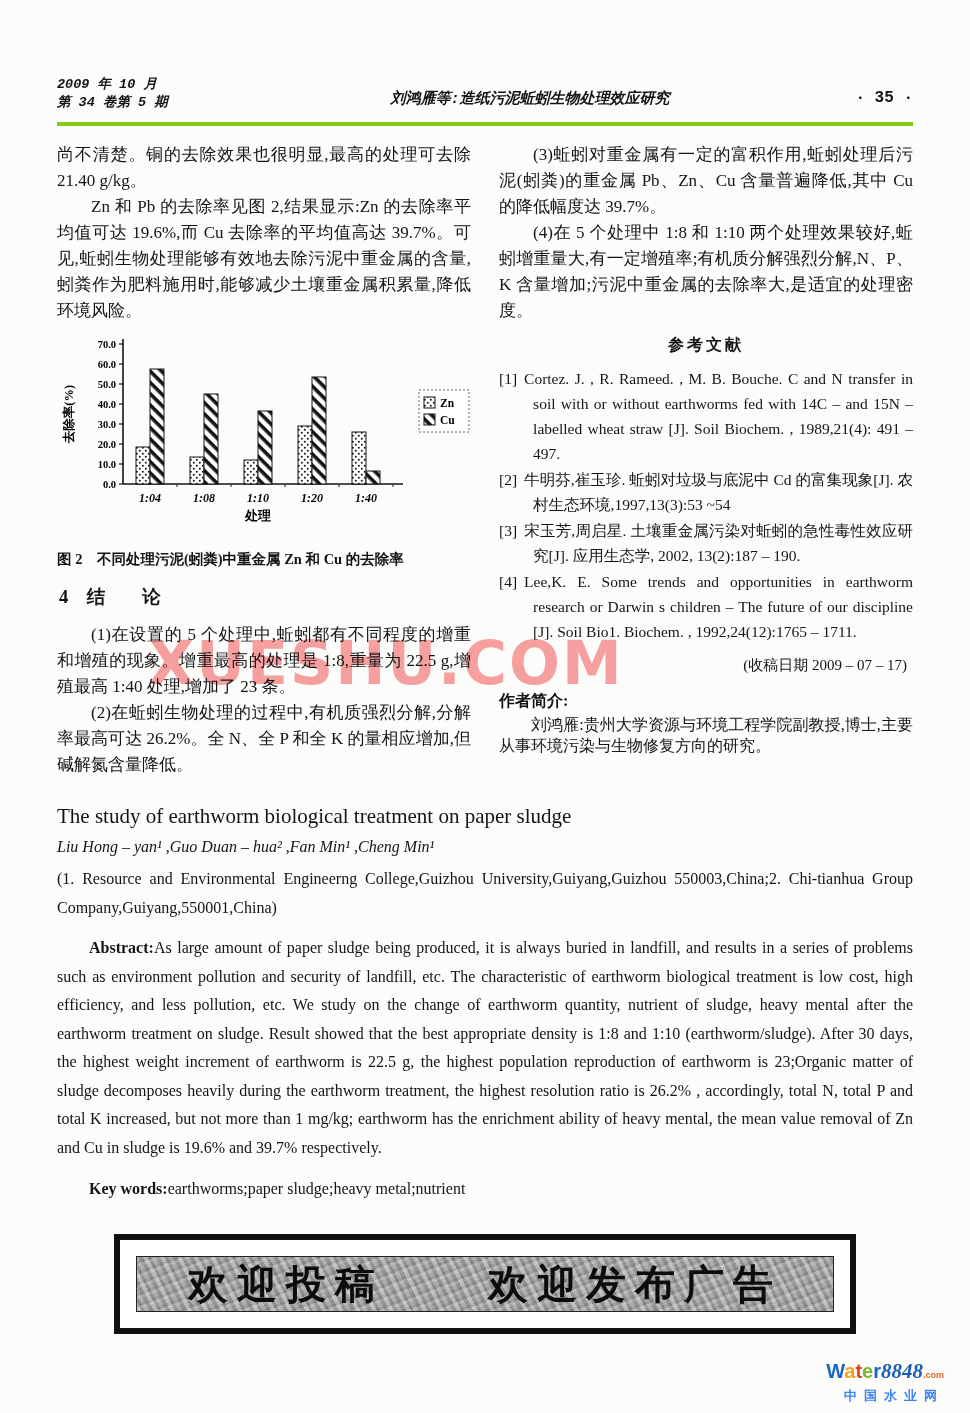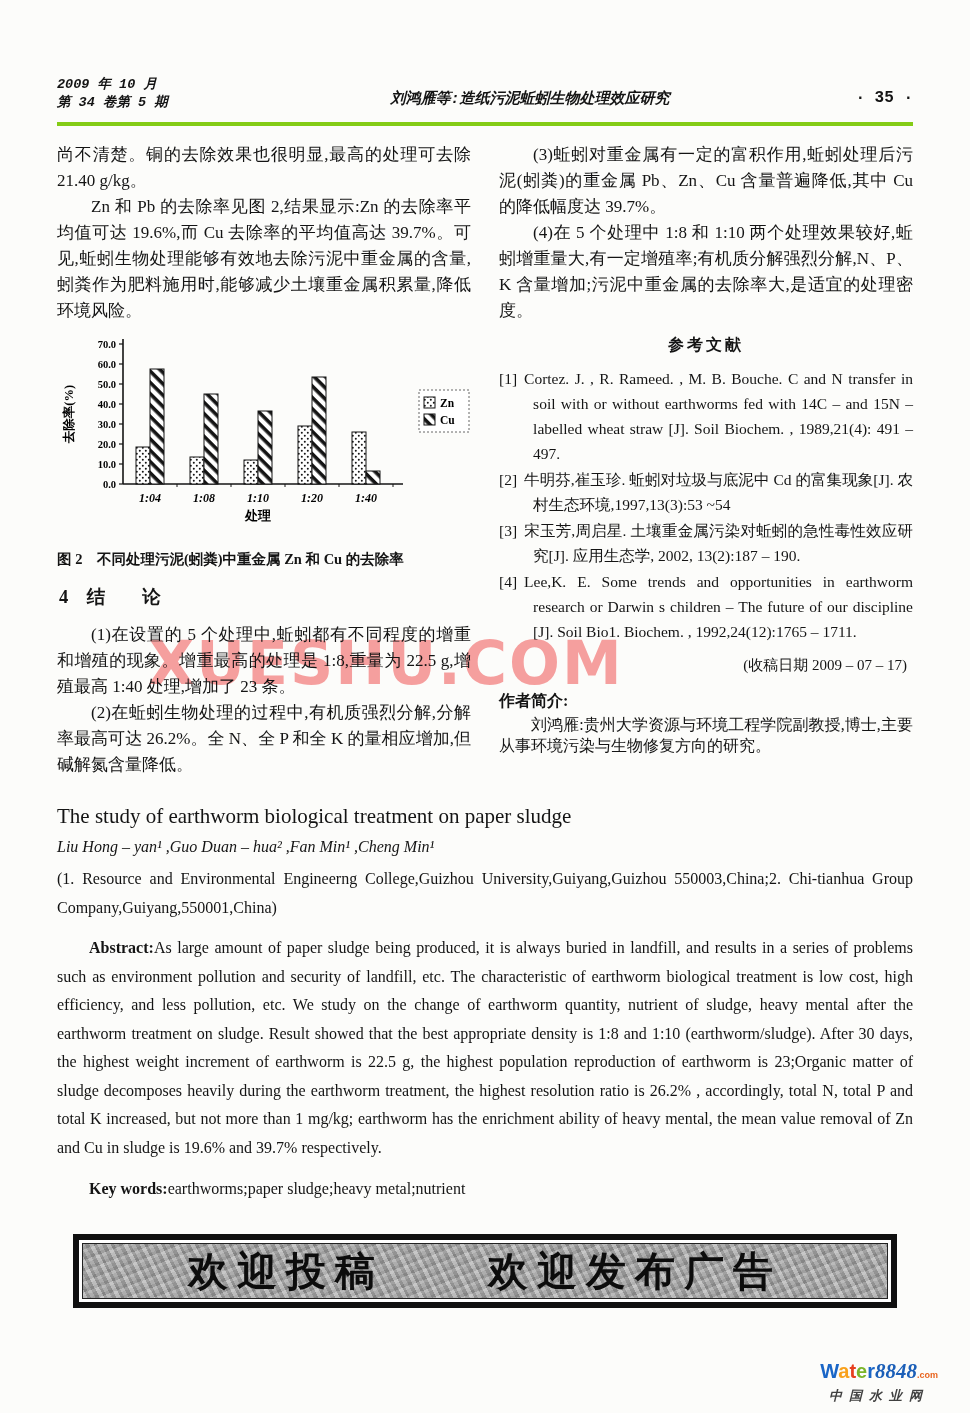--- a/index.html
+++ b/index.html
@@ -49,34 +49,34 @@
   
   .english { margin-top: 26px; }
   .en-title { font-size: 21px; font-weight: normal; }
   .en-authors { text-align: left; font-size: 16px; font-style: italic; margin-top: 9px; }
   .en-affil { font-size: 16px; line-height: 29px; text-align: justify; margin-top: 8px; }
   .en-abstract { font-size: 16px; line-height: 28.5px; text-align: justify; text-indent: 2em; margin-top: 12px; }
   .en-keywords { font-size: 16px; text-indent: 2em; margin-top: 18px; }
   .lbl { font-weight: bold; }
 
   
-  .banner { width: 824px; margin: 36px auto 0 auto; border: 6px solid #101010; background: #fff; padding: 3px; }
+  .banner { width: 742px; margin: 36px auto 0 auto; border: 6px solid #101010; background: #fff; padding: 16px; }
   .banner-inner {
     border: 1.5px solid #222; height: 56px;
     display: flex; align-items: center; justify-content: center; gap: 104px;
     background-color: #a3a3a3;
     background-image:
       repeating-linear-gradient(63deg, rgba(255,255,255,.28) 0 4px, rgba(0,0,0,.10) 4px 7px, rgba(255,255,255,.12) 7px 11px, rgba(70,70,70,.16) 11px 15px),
       repeating-linear-gradient(-21deg, rgba(255,255,255,.16) 0 3px, rgba(0,0,0,.10) 3px 6px, rgba(150,150,150,.10) 6px 10px);
     font-family: "DejaVu Sans", sans-serif;
     font-size: 40px; font-weight: 900; letter-spacing: 9px; color: #0c0c0c;
   }
 
   
-  .logo { position: absolute; right: 32px; bottom: 8px; z-index: 2; text-align: center; }
+  .logo { position: absolute; right: 26px; bottom: 8px; z-index: 2; text-align: right; }
   .logo-top { font-family: "Liberation Sans", sans-serif; font-size: 20px; font-weight: bold; line-height: 20px; }
   .logo-num { font-family: "Liberation Serif", serif; font-style: italic; font-size: 21px; }
   .logo-tld { font-size: 9px; font-weight: bold; }
   .logo-cn { font-family: "Liberation Sans", sans-serif; font-size: 13px; font-weight: bold; letter-spacing: 7px; margin-top: 2px; }
 </style>
 </head>
 <body>
 
 <div class="page">
   <div class="watermark">XUESHU.COM</div>
@@ -187,15 +187,15 @@
     <div class="banner">
       <div class="banner-inner">
         <span>欢迎投稿</span>
         <span>欢迎发布广告</span>
       </div>
     </div>
   </div>
 
   <div class="logo">
     <div class="logo-top" id="logo-top"><span style="color: rgb(26, 102, 199);">W</span><span style="color: rgb(249, 161, 27);">a</span><span style="color: rgb(230, 63, 31);">t</span><span style="color: rgb(122, 181, 42);">e</span><span style="color: rgb(26, 102, 199);">r</span><span class="logo-num" style="color: rgb(27, 95, 184);">8848</span><span class="logo-tld" style="color: rgb(232, 100, 31);">.com</span></div>
-    <div class="logo-cn" id="logo-cn" style="color: #404040; font-style: italic;">中国水业网</div>
+    <div class="logo-cn" id="logo-cn" style="color: #3b82f6;">中国水业网</div>
   </div>
 </div>
 
 </body></html>

